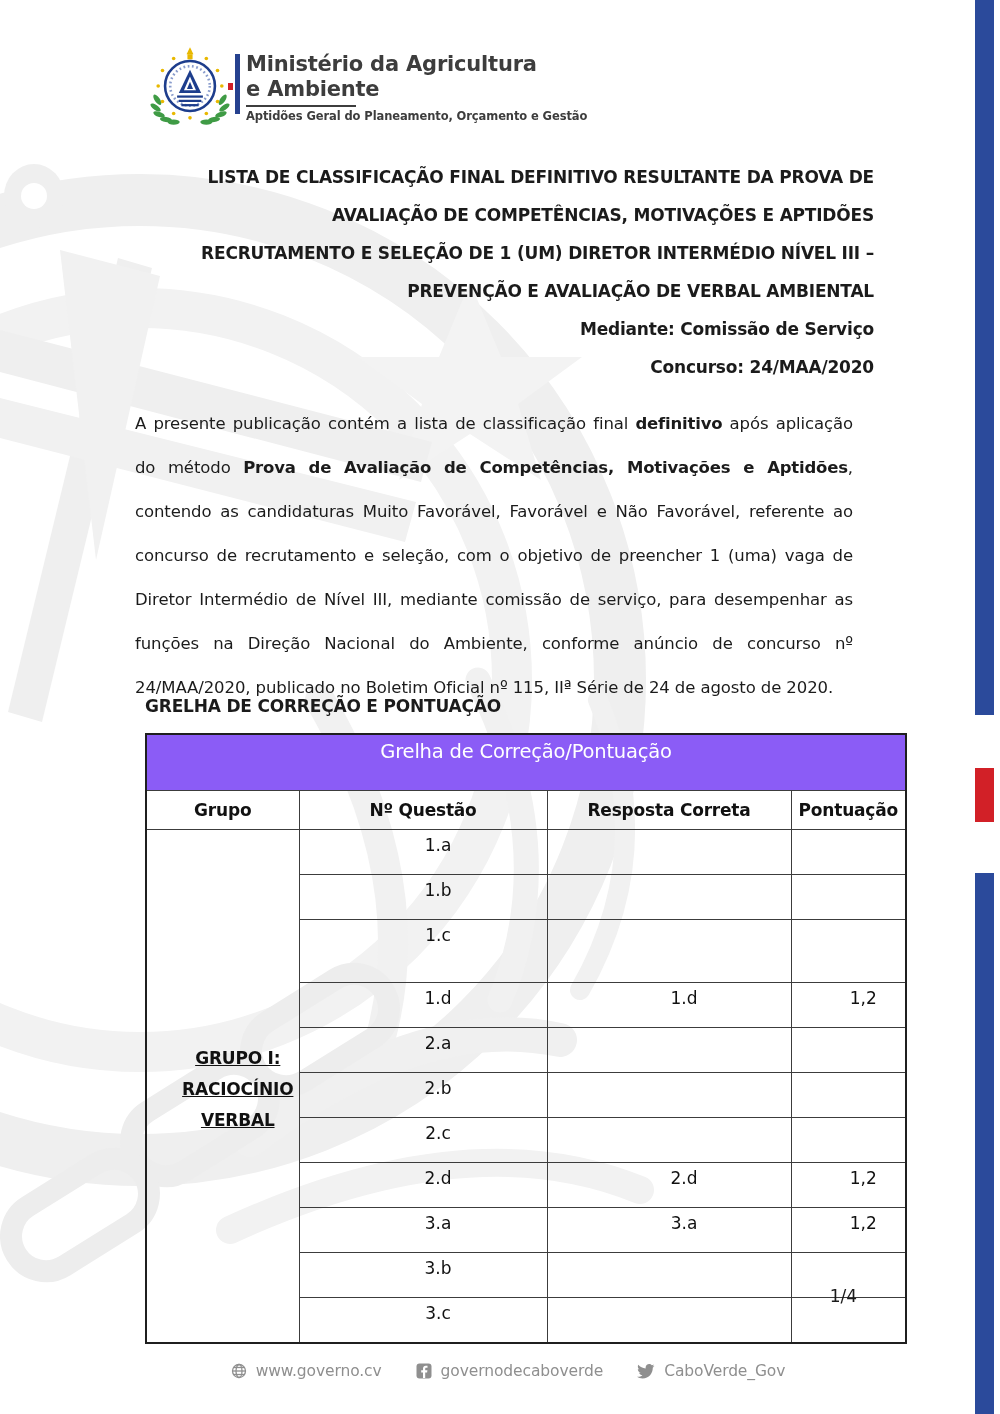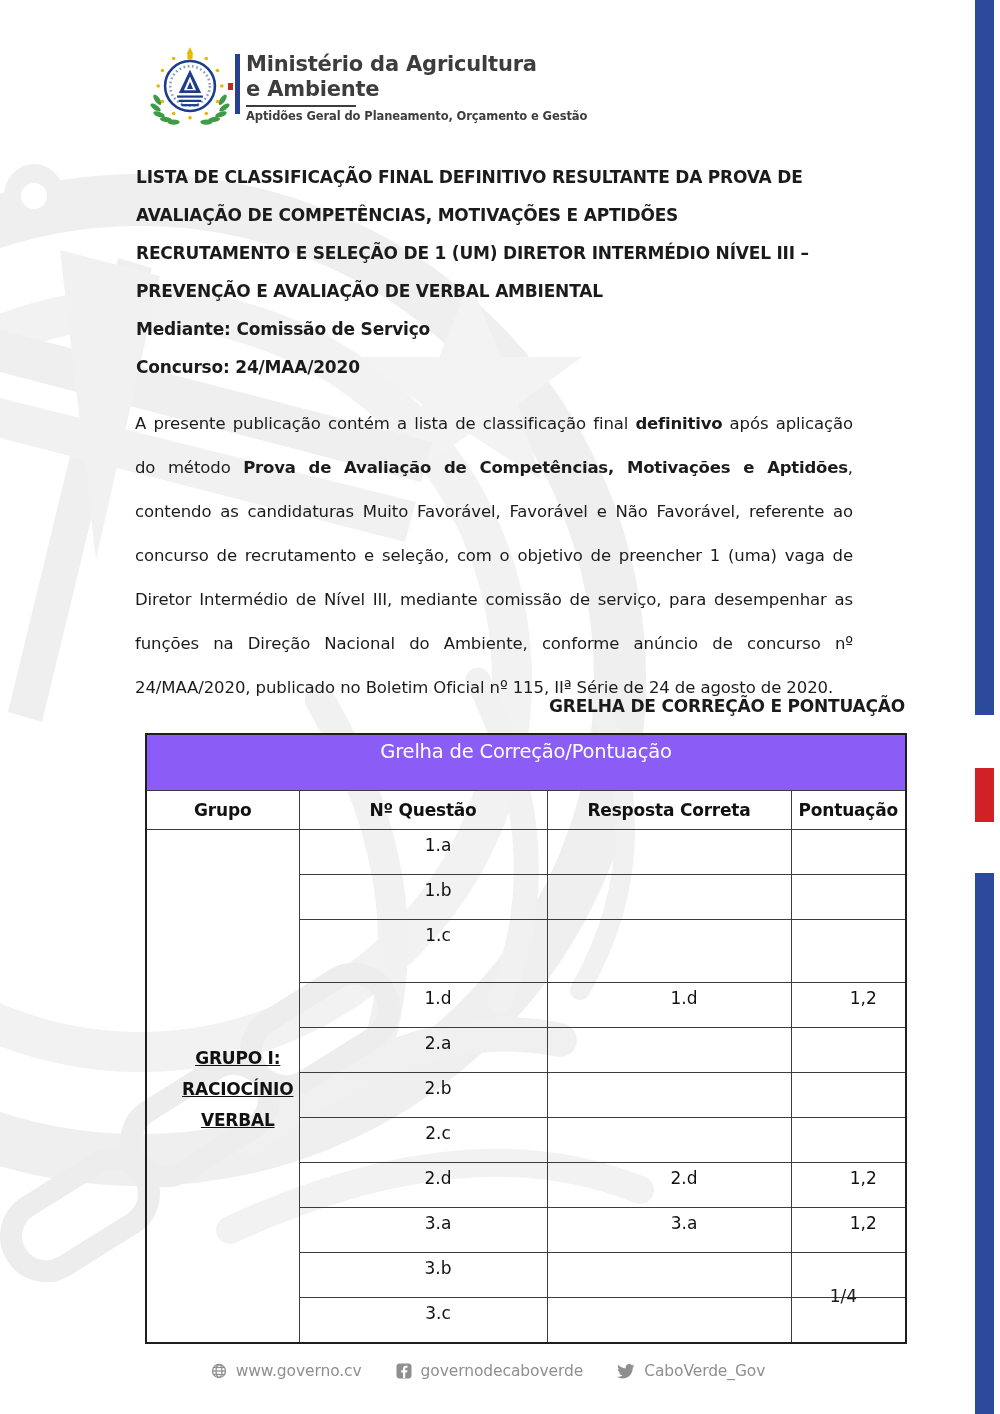--- a/index.html
+++ b/index.html
@@ -17,31 +17,31 @@
   
   .header{position:absolute;left:147px;top:46px;z-index:3;display:flex;}
   .emblem{width:86px;height:80px;}
   .logo-divider{position:relative;width:5px;height:60px;background:#26418f;margin:8px 6px 0 2px;}
   .logo-divider .red-dash{position:absolute;left:-7px;top:29px;width:5px;height:7px;background:#d22027;}
   .ministry{padding-top:6px;}
   .ministry .l1,.ministry .l2{font-size:21px;font-weight:bold;color:#3d3d3d;line-height:25px;letter-spacing:-0.2px;}
   .ministry .rule{width:110px;border-bottom:2.5px solid #3d3d3d;margin:3px 0 2px 0;}
   .ministry .dept{font-size:11.5px;font-weight:bold;color:#3d3d3d;letter-spacing:-0.1px;}
   
-  .title-block{position:absolute;left:136px;top:158px;width:722px;z-index:3;text-align:left;}
+  .title-block{position:absolute;left:152px;top:158px;width:722px;z-index:3;text-align:right;}
   .title-block div{font-size:17px;font-weight:bold;color:#1b1b1b;line-height:38px;letter-spacing:-0.2px;}
   
   .body-par{
     position:absolute;left:135px;top:402px;width:718px;z-index:3;
     font-size:16.5px;line-height:44px;color:#1b1b1b;text-align:justify;letter-spacing:-0.1px;
   }
   .body-par b{letter-spacing:-0.2px;}
   
   .section-heading{position:absolute;left:145px;top:696px;width:760px;z-index:3;
-    text-align:right;font-size:17px;font-weight:bold;color:#1b1b1b;letter-spacing:-0.2px;}
+    text-align:left;font-size:17px;font-weight:bold;color:#1b1b1b;letter-spacing:-0.2px;}
   
   .grid-wrap{position:absolute;left:145px;top:733px;z-index:3;}
   table.grid{border-collapse:collapse;width:760px;table-layout:fixed;}
   table.grid col.c1{width:153px;} table.grid col.c2{width:248px;}
   table.grid col.c3{width:244px;} table.grid col.c4{width:115px;}
   table.grid td,table.grid th{border:1px solid #3c3c3c;padding:0;}
   table.grid{border:2px solid #1f1f1f;}
   tr.t-title td{
     height:50px;background:#8b5cf6;color:#fff;text-align:center;vertical-align:top;
     font-size:19.5px;font-weight:normal;padding-top:5px;letter-spacing:-0.2px;
@@ -53,21 +53,21 @@
   td.group-cell div{
     font-size:17px;font-weight:bold;color:#111;text-decoration:underline;
     line-height:24px;margin:7px 0;letter-spacing:-0.2px;
   }
   
   .page-num{position:absolute;top:1286px;right:143px;z-index:3;font-size:17px;color:#1b1b1b;}
   
   .footer{
     position:absolute;left:0;top:1362px;width:976px;z-index:3;
     display:flex;justify-content:center;align-items:center;gap:12px;
-    color:#8f8f8f;font-size:15.5px;letter-spacing:-0.1px;
+    color:#8f8f8f;font-size:15.5px;letter-spacing:-0.1px;padding-left:20px;
   }
   .footer .item{display:flex;align-items:center;gap:9px;}
   .footer .gap{width:10px;}
   .footer svg{display:block;}
 </style>
 </head>
 <body>
 
 <div class="page">
 

